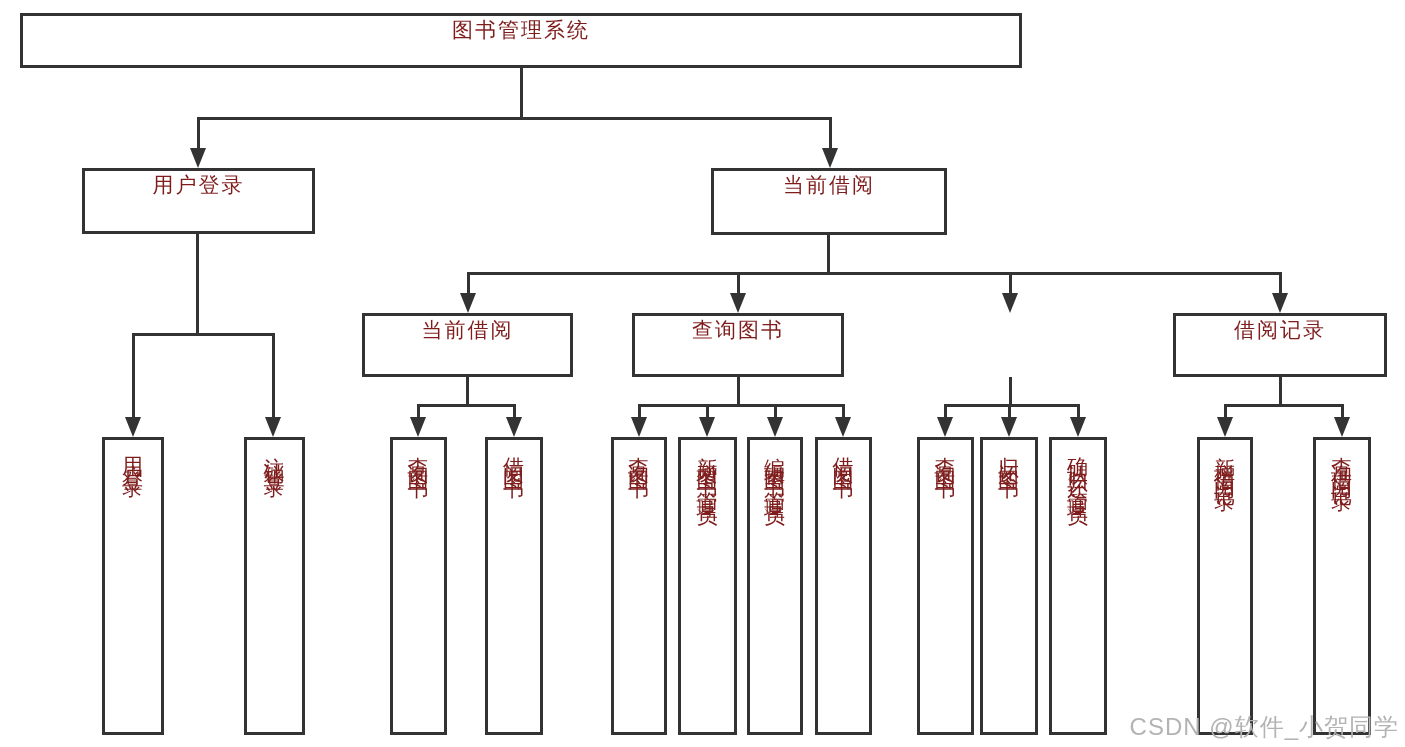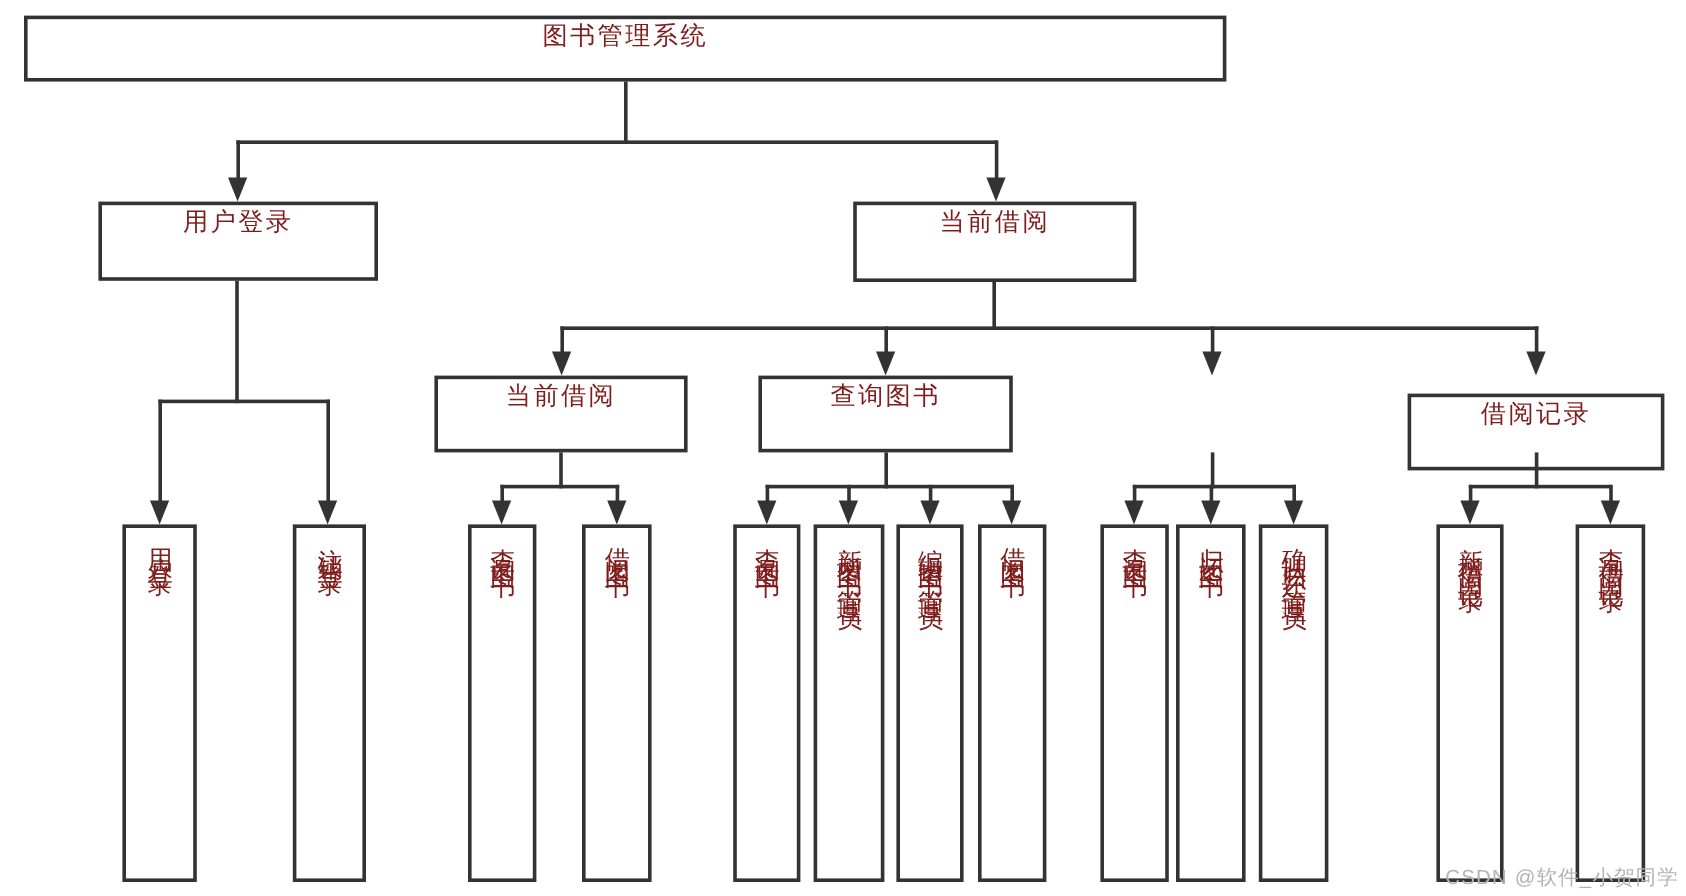--- a/index.html
+++ b/index.html
@@ -19,21 +19,21 @@
   .hline,.vline{position:absolute;background:#333333;}
   .hline{height:3px;}
   .vline{width:3px;}
   .arrow{
     position:absolute;width:0;height:0;
     border-left:8px solid transparent;border-right:8px solid transparent;
     border-top:20px solid #333333;
   }
   .watermark{
     position:absolute;right:6px;bottom:4px;
-    font-size:17px;color:#b3b3b3;letter-spacing:1px;white-space:nowrap;
+    font-size:24px;color:#b3b3b3;letter-spacing:1px;white-space:nowrap;
   }
 </style>
 </head>
 <body>
 
 <div id="canvas">
 
   <div class="node" style="left:20px;top:13px;width:1002px;height:55px;">
     <span>图书管理系统</span>
   </div>
@@ -69,21 +69,21 @@
   <div class="arrow" style="left:1002px;top:293px;"></div>
   <div class="vline" style="left:1279px;top:272px;height:23px;"></div>
   <div class="arrow" style="left:1272px;top:293px;"></div>
 
   <div class="node" style="left:362px;top:313px;width:211px;height:64px;">
     <span>当前借阅</span>
   </div>
   <div class="node" style="left:632px;top:313px;width:212px;height:64px;">
     <span>查询图书</span>
   </div>
-  <div class="node" style="left:1173px;top:313px;width:214px;height:64px;margin-top:15px;">
+  <div class="node" style="left:1173px;top:313px;width:214px;height:64px;">
     <span>借阅记录</span>
   </div>
 
   <div class="vline" style="left:466px;top:377px;height:30px;"></div>
   <div class="hline" style="left:417px;top:404px;width:99px;"></div>
   <div class="vline" style="left:417px;top:404px;height:16px;"></div>
   <div class="arrow" style="left:410px;top:417px;"></div>
   <div class="vline" style="left:513px;top:404px;height:16px;"></div>
   <div class="arrow" style="left:506px;top:417px;"></div>
 

